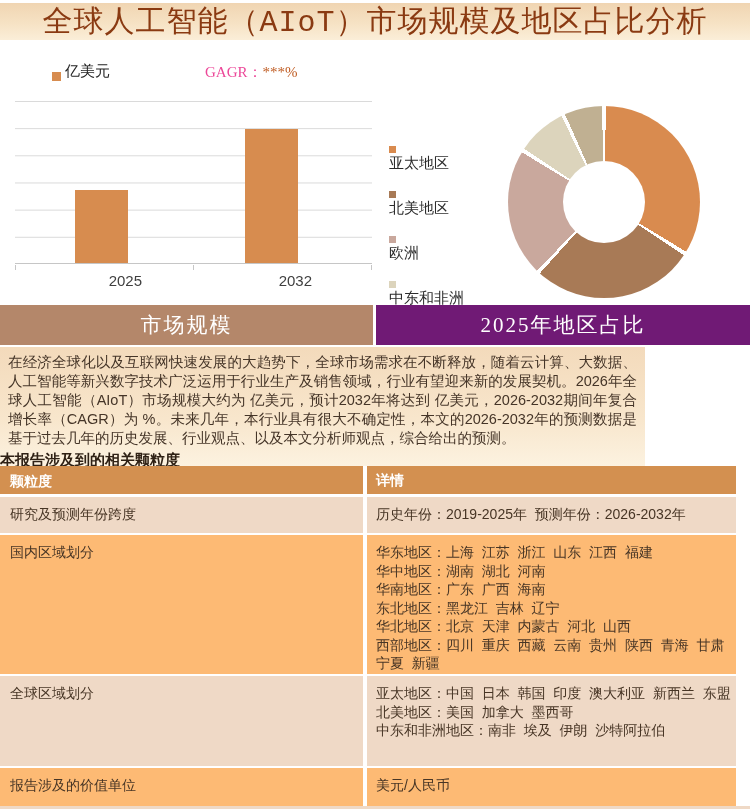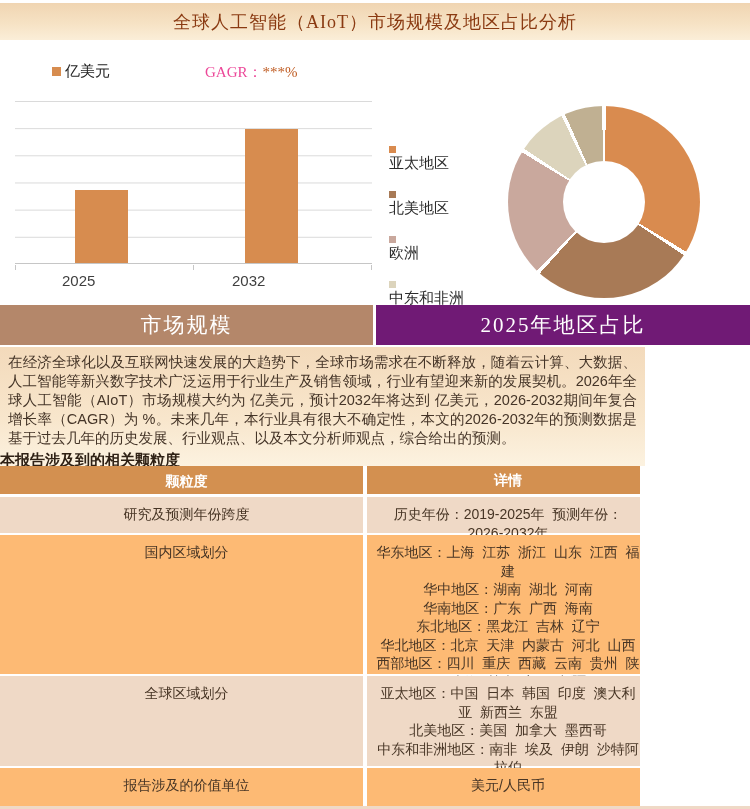--- a/index.html
+++ b/index.html
@@ -3,42 +3,42 @@
 <meta charset="utf-8">
 <style>
   * { margin:0; padding:0; box-sizing:border-box; }
   body { background:#ffffff; font-family:"Liberation Sans","DejaVu Sans",sans-serif; }
   .page { position:relative; width:750px; height:809px; background:#ffffff; overflow:hidden; }
 
   
   .banner { position:absolute; left:0; top:3px; width:750px; height:37px;
     background:linear-gradient(180deg,#f0d5b2 0%,#f6e2c4 55%,#fbeed8 100%);
     display:flex; align-items:center; justify-content:center; }
-  .banner-title { font-family:Liberation Serif, serif; font-size:18px;
+  .banner-title { font-family:Liberation Mono, monospace; font-size:30px;
     color:#8a3a12; letter-spacing:1px; }
 
   
   .charts { position:absolute; left:0; top:40px; width:750px; height:265px; background:#fff; }
 
   
   .bar-panel { position:absolute; left:0; top:0; width:375px; height:265px; }
-  .bar-legend { position:absolute; left:52px; top:22px; display:flex; align-items:center; }
+  .bar-legend { position:absolute; left:52px; top:22px; display:flex; align-items:flex-end; }
   .bar-legend .sq { width:9px; height:9px; margin-right:4px; }
   .bar-legend-label { font-size:15px; color:#222; }
   .cagr { position:absolute; left:205px; top:23px; font-family:"Liberation Serif","DejaVu Serif",serif; font-size:15px; }
   .cagr .lbl { color:#ec4899;margin-top:42px; }
   .cagr .val { color:#bf5b21; }
   .plot { position:absolute; left:15px; top:61px; width:357px; height:163px;
     border-bottom:1px solid #c6c6c6;
     background-image:linear-gradient(#d9d9d9 0 1px, transparent 1px);
     background-size:100% 27.17px; }
   .tick { position:absolute; top:164px; width:1px; height:5px; background:#c6c6c6; }
   .bar { position:absolute; bottom:0; width:53px; }
   .bar-x1 { left:60px; } .bar-x2 { left:230px; }
-  .xlab { position:absolute; top:232px; width:80px; text-align:left; font-size:15px; color:#3f3f3f; }
+  .xlab { position:absolute; top:232px; width:80px; text-align:right; font-size:15px; color:#3f3f3f; }
   .xlab1 { left:62px; } .xlab2 { left:232px; }
 
   
   .donut-panel { position:absolute; left:375px; top:0; width:375px; height:265px; }
   .donut-title { position:absolute; left:0; top:8px; width:373px;
     font-family:"Liberation Serif","DejaVu Serif",serif; font-size:17.5px; line-height:23px; color:#30291f; }
   .donut-legend { position:absolute; left:14px; top:100px; width:86px; }
   .dl-item { display:flex; margin-bottom:12px; line-height:20px;flex-direction:column; }
   .dl-item .sq { flex:0 0 7px; width:7px; height:7px; margin:6px 6px 0 0; }
   .dl-item .txt { font-size:15px; color:#2b2b2b; }
@@ -55,21 +55,21 @@
 
   
   .intro { position:absolute; left:0; top:345px; width:645px; height:121px;
     border-top:2px solid #ffffff;
     background:linear-gradient(180deg,#f3dabb 0%,#f8e6cc 60%,#fcf2e0 100%); overflow:hidden; }
   .intro-text { padding:6px 8px 0 8px; font-size:14.5px; line-height:19px; color:#453528; text-align:justify; }
   .intro-heading { margin-top:3px; text-align:left; font-size:15px; font-weight:bold; color:#2f2115; }
 
   
   .grid { position:absolute; left:0; top:466px; width:750px; }
-  .g-row { display:flex; width:640px;text-align:center; }
+  .g-row { display:flex; width:736px; }
   .g-gap { background:#ffffff; }
   .c-label { width:363px; padding:8px 0 0 10px; }
   .c-div { width:4px; background:#ffffff; }
   .c-detail { flex:1; padding:8px 0 0 9px; }
   .g-head { height:28px; }
   .g-head .c-label, .g-head .c-detail { background:#d39050; color:#ffffff; font-weight:bold; font-size:14px; padding-top:6px; }
   .row-dark .c-label, .row-dark .c-detail { background:#efd9c6; }
   .row-light .c-label, .row-light .c-detail { background:#fdba74; }
   .g-row { font-size:14px; color:#473525; }
   .detail-line { line-height:18.5px; white-space:pre-wrap; }

